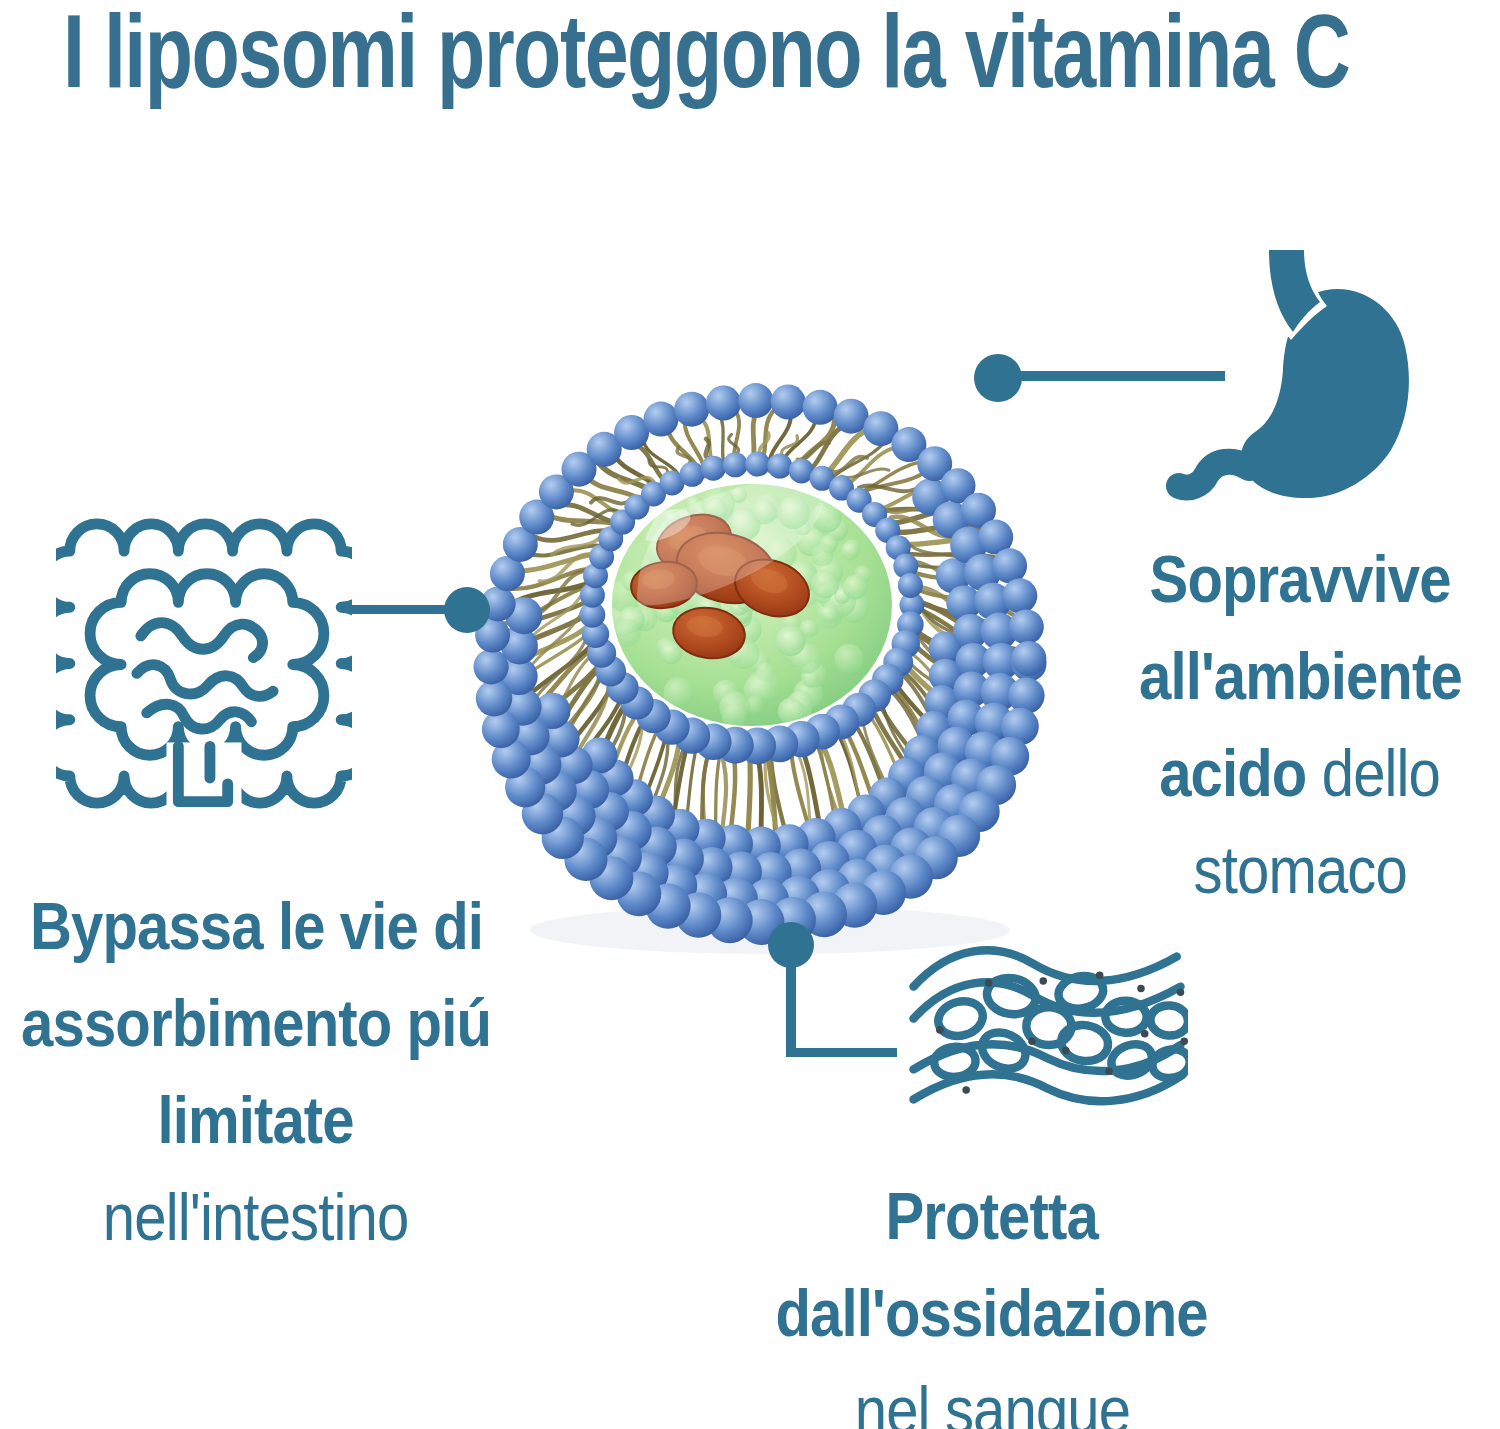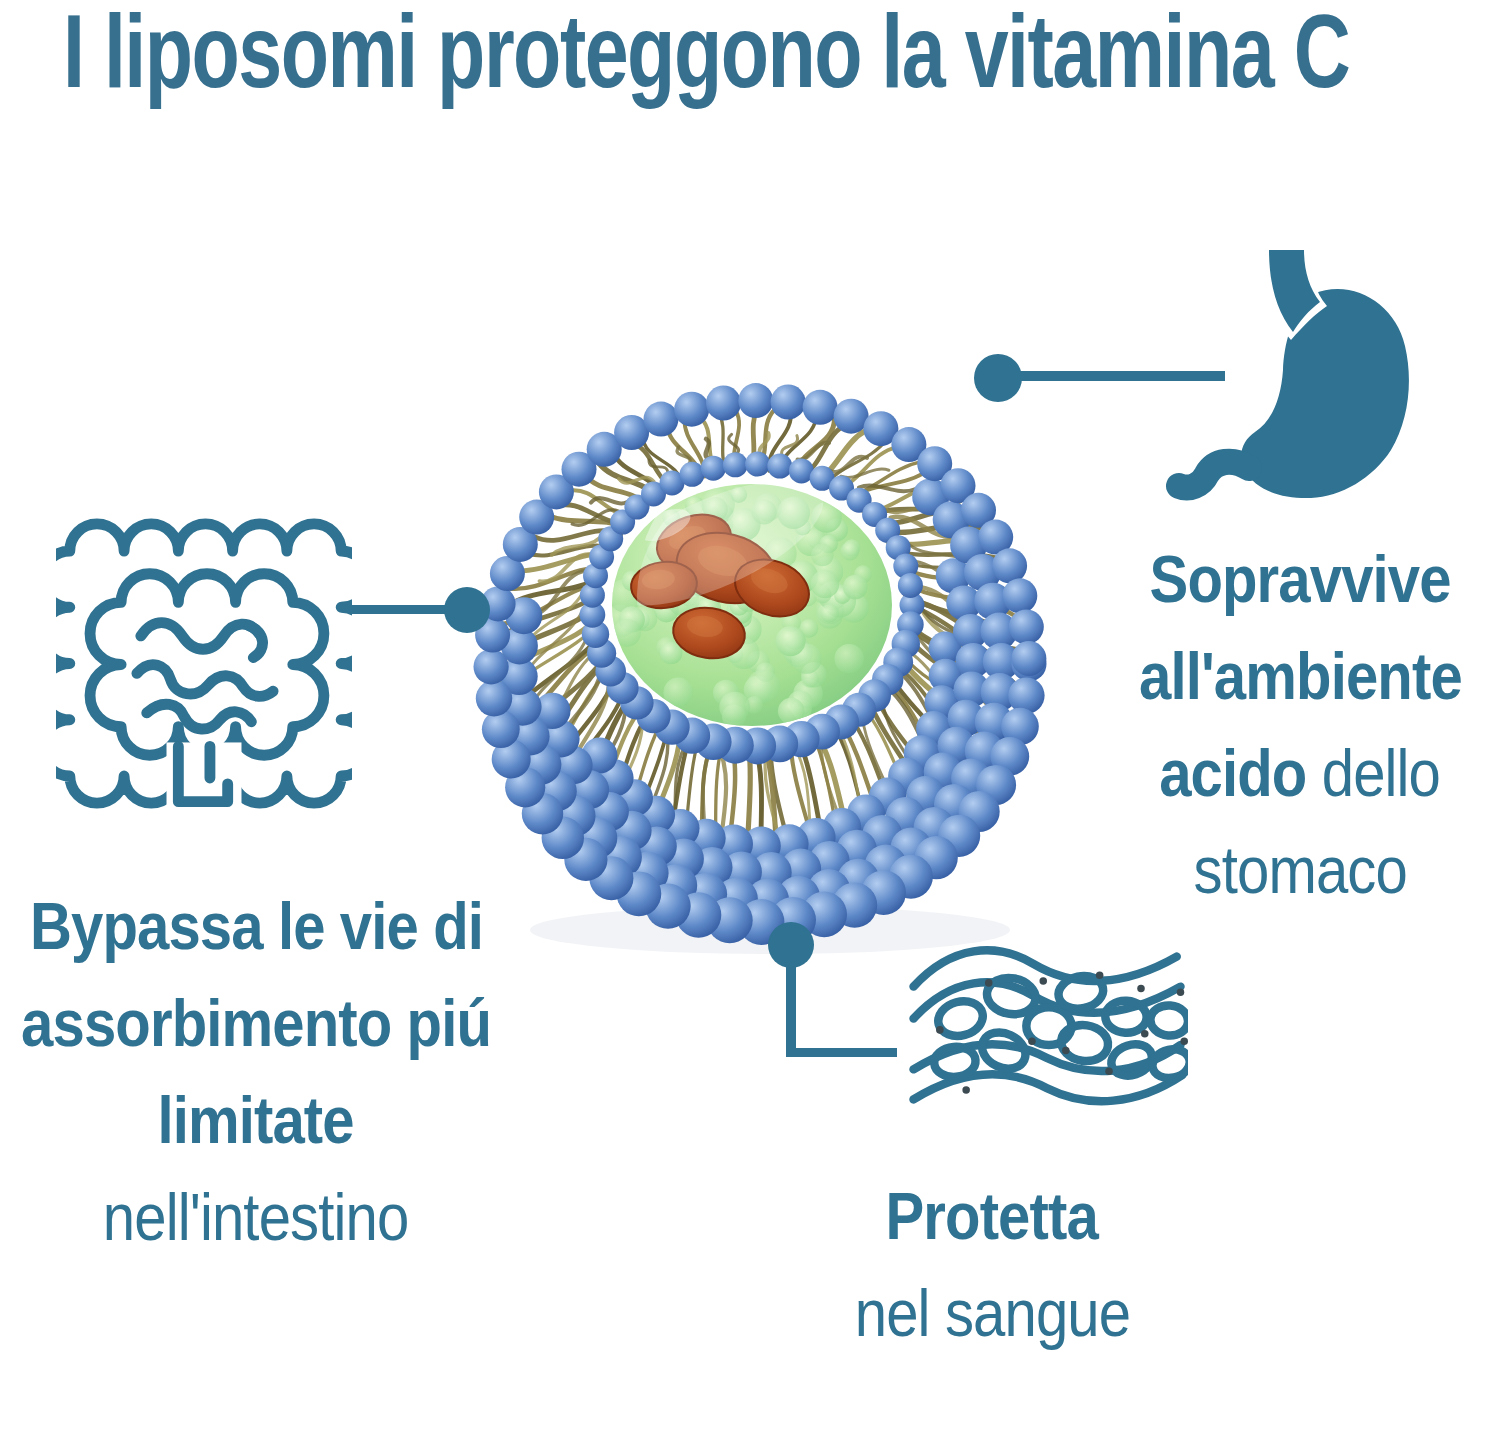--- a/index.html
+++ b/index.html
@@ -645,14 +645,15 @@
 
 <div class="abs callout callout-intestine">
   <span class="cl"><span class="sc b">Bypassa le vie di</span></span>
   <span class="cl"><span class="sc b">assorbimento piú</span></span>
   <span class="cl"><span class="sc b">limitate</span></span>
   <span class="cl"><span class="sc r">nell'intestino</span></span>
 </div>
 
 <div class="abs callout callout-blood">
   <span class="cl"><span class="sc b">Protetta</span></span>
+  <span class="cl"><span class="sc b">dall'ossidazione</span></span>
   <span class="cl"><span class="sc r">nel sangue</span></span>
 </div>
 
 </body></html>

